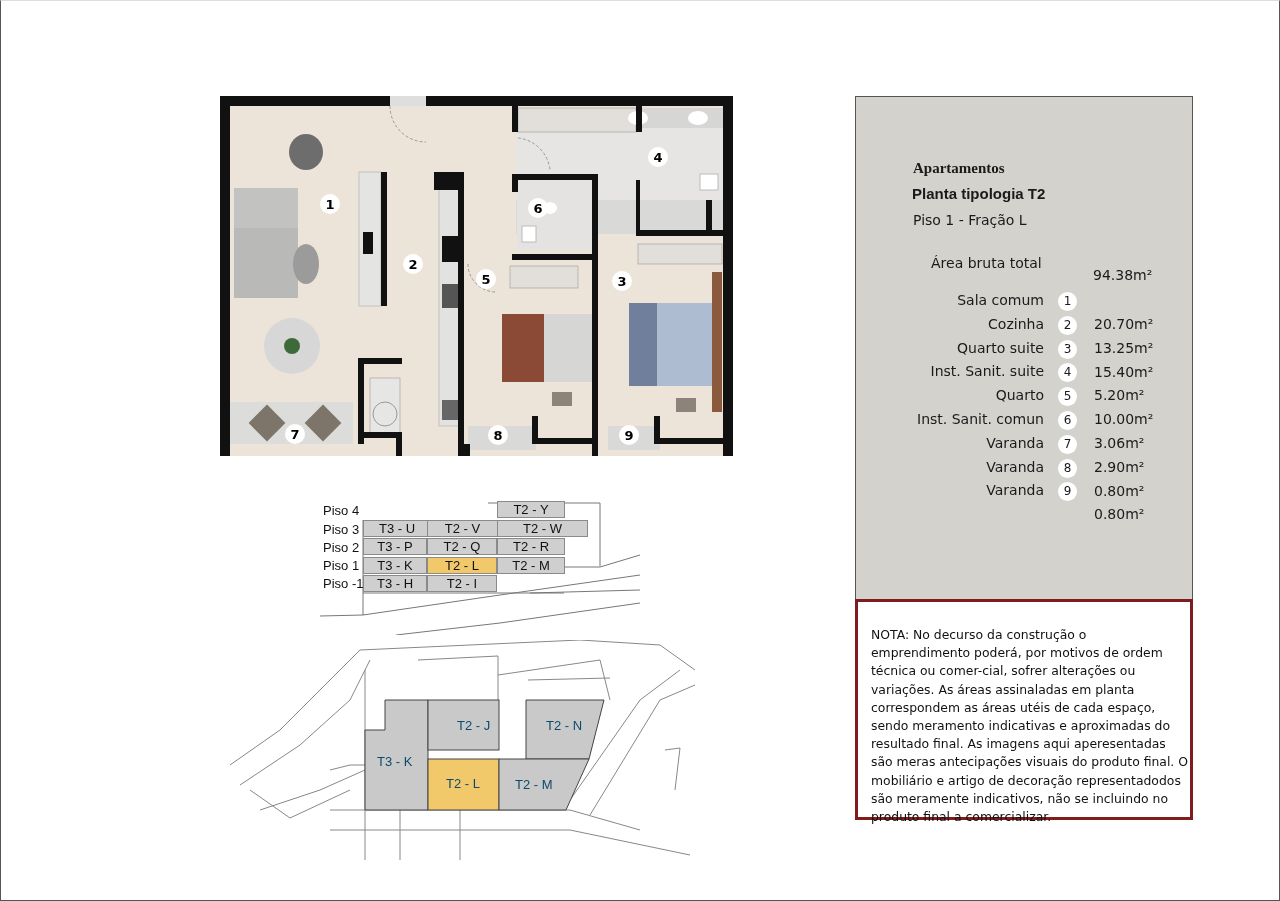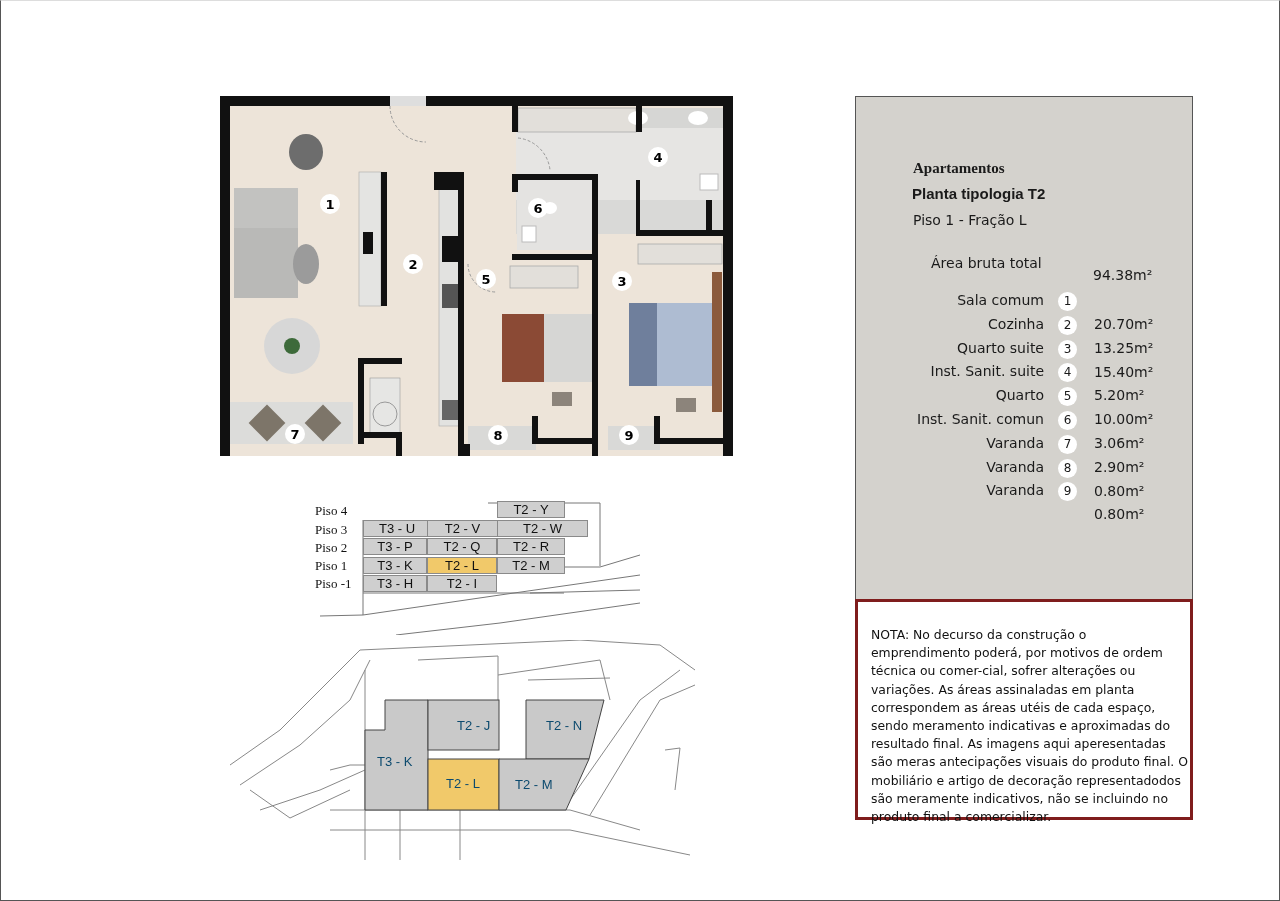--- a/index.html
+++ b/index.html
@@ -5,21 +5,21 @@
   html, body { margin:0; padding:0; }
   body { width:1280px; height:901px; background:#ffffff; position:relative; overflow:hidden;
          font-family:"DejaVu Sans", sans-serif; color:#1a1a1a; }
   .frame { position:absolute; left:0; top:0; width:1278px; height:899px; border:1px solid #555; border-top:1px solid #ddd; }
   
   .plan { position:absolute; left:220px; top:96px; width:513px; height:360px; }
   .plan svg { display:block; }
   .num { font-family:"DejaVu Sans", sans-serif; font-size:13px; font-weight:bold; }
   
   .elev { position:absolute; left:300px; top:495px; width:340px; height:140px; }
-  .elev .lbl { position:absolute; font-family:Liberation Serif, serif; font-size:13px; color:#111; }
+  .elev .lbl { position:absolute; font-family:Liberation Sans, sans-serif; font-size:13px; color:#111;margin-left:8px; }
   .elev .cell { position:absolute; height:17px; background:#cfcfcf; border:1px solid #8a8a8a; box-sizing:border-box;
                font-family:"Liberation Sans", sans-serif; font-size:13px; text-align:center; line-height:15px; color:#111; }
   .elev .cell.hl { background:#f1c96a; }
   
   .site { position:absolute; left:220px; top:640px; width:480px; height:220px; }
   .site .unit { position:absolute; font-family:"Liberation Sans", sans-serif; font-size:13px; color:#0c4a6e; }
   
   .info { position:absolute; left:855px; top:96px; width:338px; height:504px; background:#d4d2cd; border:1px solid #555; box-sizing:border-box; }
   .info .h1 { position:absolute; left:57px; top:63px; font-family:Liberation Serif, serif; font-weight:bold; font-size:15px; }
   .info .h2 { position:absolute; left:56px; top:88px; font-family:"Liberation Sans", sans-serif; font-weight:bold; font-size:15px; }

